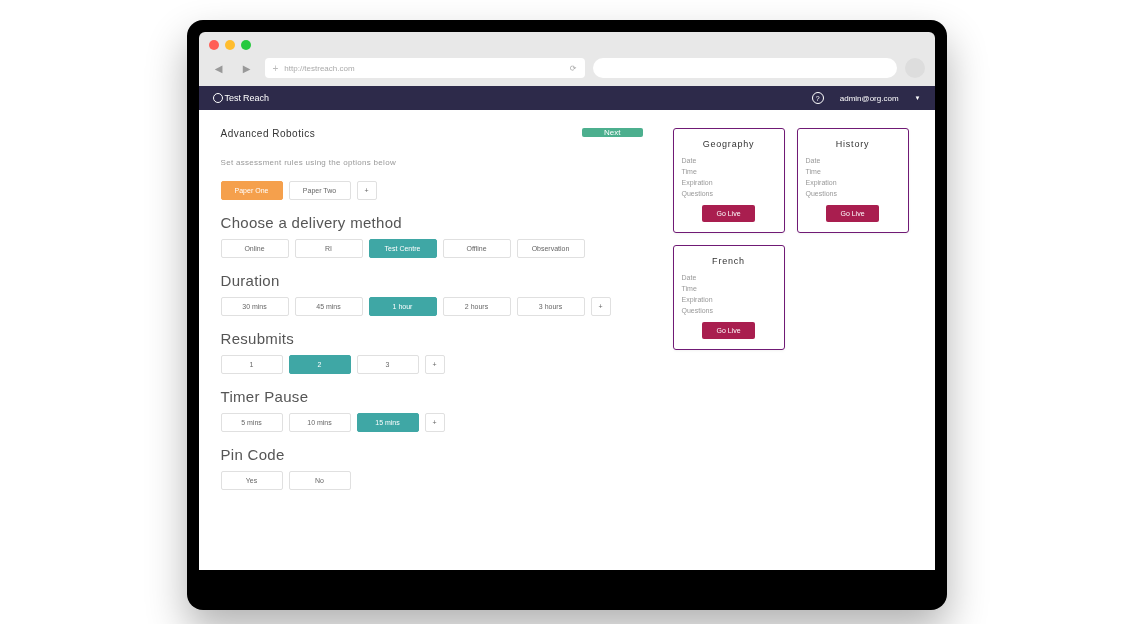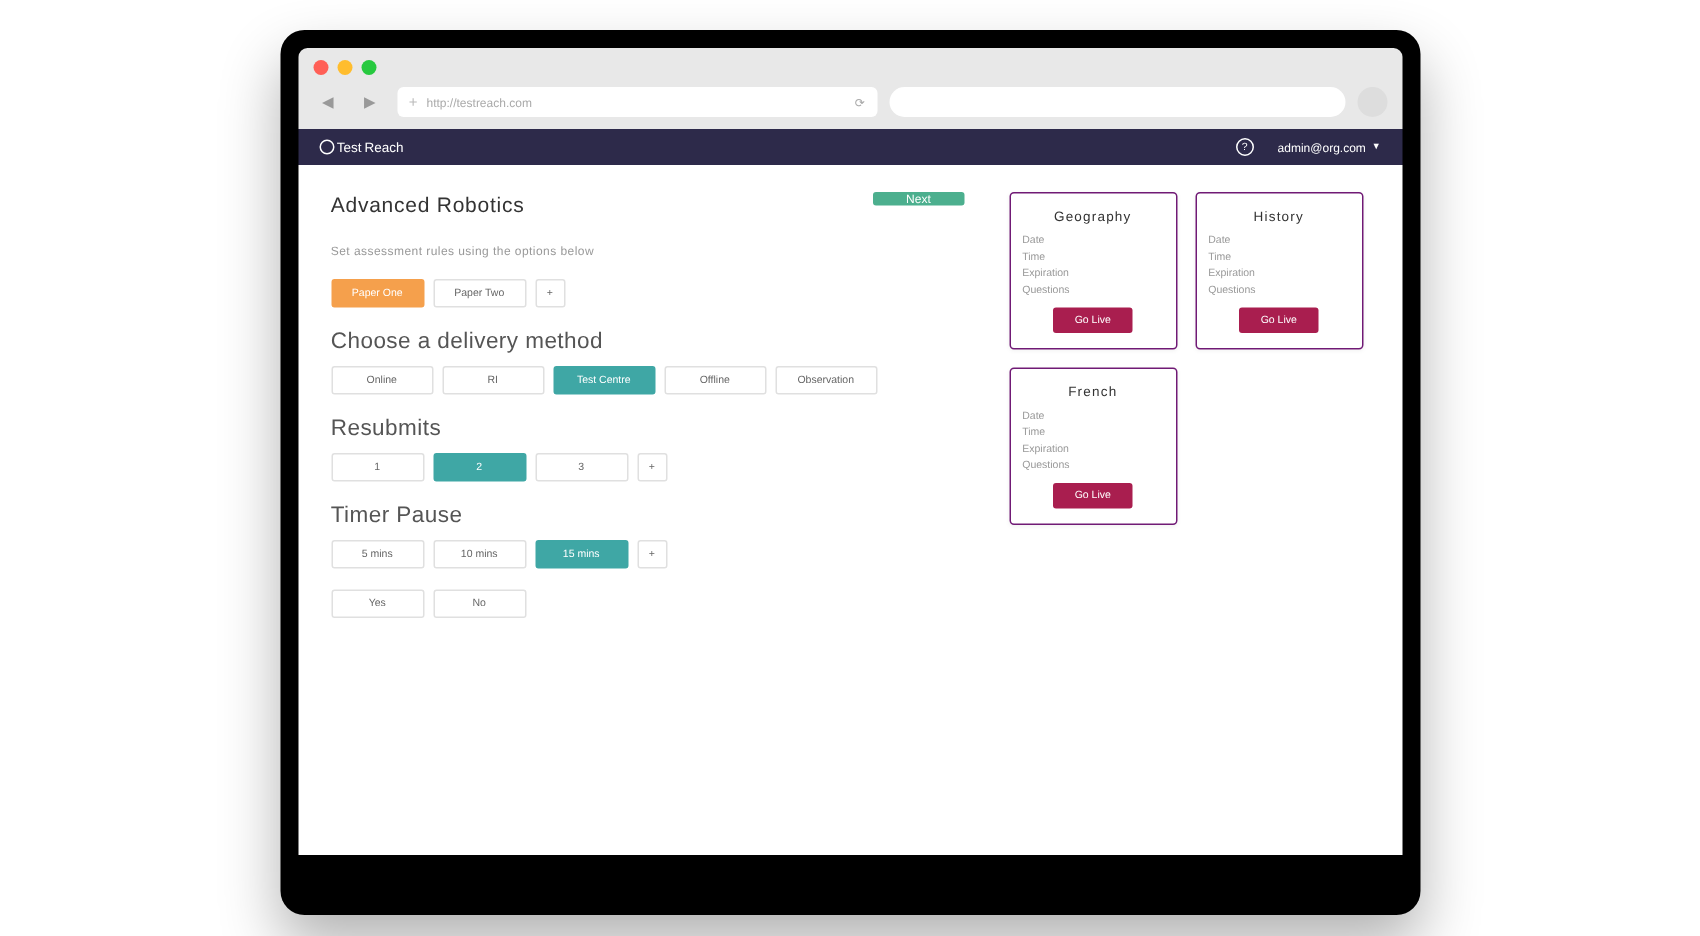--- a/index.html
+++ b/index.html
@@ -18,27 +18,27 @@
 .reload { margin-left: auto; }
 .search-bar { flex: 1; background: #fff; border-radius: 10px; height: 20px; }
 .profile-circ { width: 20px; height: 20px; background: #ddd; border-radius: 50%; }
 .app-header { background: #2d2a4a; color: #fff; display: flex; align-items: center; padding: 6px 14px; font-size: 9px; }
 .logo { display: flex; align-items: center; gap: 2px; }
 .logo-icon { width: 10px; height: 10px; border: 1.5px solid #fff; border-radius: 50%; position: relative; }
 .logo-bold { font-weight: 400; }
 .logo-light { font-weight: 400; }
 .hdr-right { margin-left: auto; display: flex; align-items: center; gap: 16px; }
 .help-icon { width: 12px; height: 12px; border: 1px solid #fff; border-radius: 50%; display: flex; align-items: center; justify-content: center; font-size: 7px; }
-.user-drop { display: flex; align-items: center; gap: 4px; font-size: 8px; }
+.user-drop { display: flex; align-items: center; gap: 16px; font-size: 8px; }
 .chev-down { font-size: 6px; }
 .app-body { background: #fff; padding: 18px 22px 30px 22px; min-height: 460px; display: flex; gap: 30px; }
 .left-col { flex: 1; }
 .right-col { width: 240px; display: flex; flex-wrap: wrap; gap: 12px; align-content: flex-start; }
 .title-row { display: flex; justify-content: space-between; align-items: flex-start; }
-.page-title { font-size: 14px; font-weight: 400; letter-spacing: 0.5px; color: #333; }
+.page-title { font-size: 10px; font-weight: 400; letter-spacing: 0.5px; color: #333; }
 .subtitle { font-size: 8px; color: #999; margin-top: 19px; letter-spacing: 0.3px; }
 .next-btn { background: #4caf8e; color: #fff; border: none; padding: 0 22px; font-size: 8px; border-radius: 2px; cursor: pointer; }
 .section { margin-top: 14px; }
 .sec-label { font-size: 15px; color: #555; letter-spacing: 0.3px; margin-bottom: 8px; }
 .chip-row { display: flex; gap: 6px; flex-wrap: wrap; }
 .chip { border: 1px solid #e0e0e0; background: #fff; color: #666; font-size: 7px; padding: 5px 0; border-radius: 2px; cursor: pointer; text-align: center; min-width: 62px; }
 .chip.wide { min-width: 68px; }
 .chip.sel-orange { background: #f5a04c; border-color: #f5a04c; color: #fff; }
 .chip.sel-teal { background: #3fa7a5; border-color: #3fa7a5; color: #fff; }
 .chip.plus { min-width: 20px; width: 20px; }
@@ -109,20 +109,31 @@
         <div class="sec-label">Choose a delivery method</div>
         <div class="chip-row" id="delivery-row">
             <div class="chip wide">Online</div>
             <div class="chip wide">RI</div>
             <div class="chip wide sel-teal">Test Centre</div>
             <div class="chip wide">Offline</div>
             <div class="chip wide">Observation</div>
           </div>
       </div>
 
+      <div class="section">
+        <div class="sec-label">Duration</div>
+        <div class="chip-row" id="duration-row">
+            <div class="chip wide">30 mins</div>
+            <div class="chip wide">45 mins</div>
+            <div class="chip wide sel-teal">1 hour</div>
+            <div class="chip wide">2 hours</div>
+            <div class="chip wide">3 hours</div>
+            <div class="chip plus">+</div>
+          </div>
+      </div>
 
       <div class="section">
         <div class="sec-label">Resubmits</div>
         <div class="chip-row" id="resubmits-row">
             <div class="chip">1</div>
             <div class="chip sel-teal">2</div>
             <div class="chip">3</div>
             <div class="chip plus">+</div>
           </div>
       </div>
@@ -131,20 +142,21 @@
         <div class="sec-label">Timer Pause</div>
         <div class="chip-row" id="timer-row">
             <div class="chip">5 mins</div>
             <div class="chip">10 mins</div>
             <div class="chip sel-teal">15 mins</div>
             <div class="chip plus">+</div>
           </div>
       </div>
 
       <div class="section">
+        <div class="sec-label">Pin Code</div>
         <div class="chip-row" id="pin-row">
             <div class="chip">Yes</div>
             <div class="chip">No</div>
           </div>
       </div>
     </div>
 
     <div class="right-col">
         <div id="cards-container" style="display:flex;flex-wrap:wrap;gap:12px">
           <div class="card">

